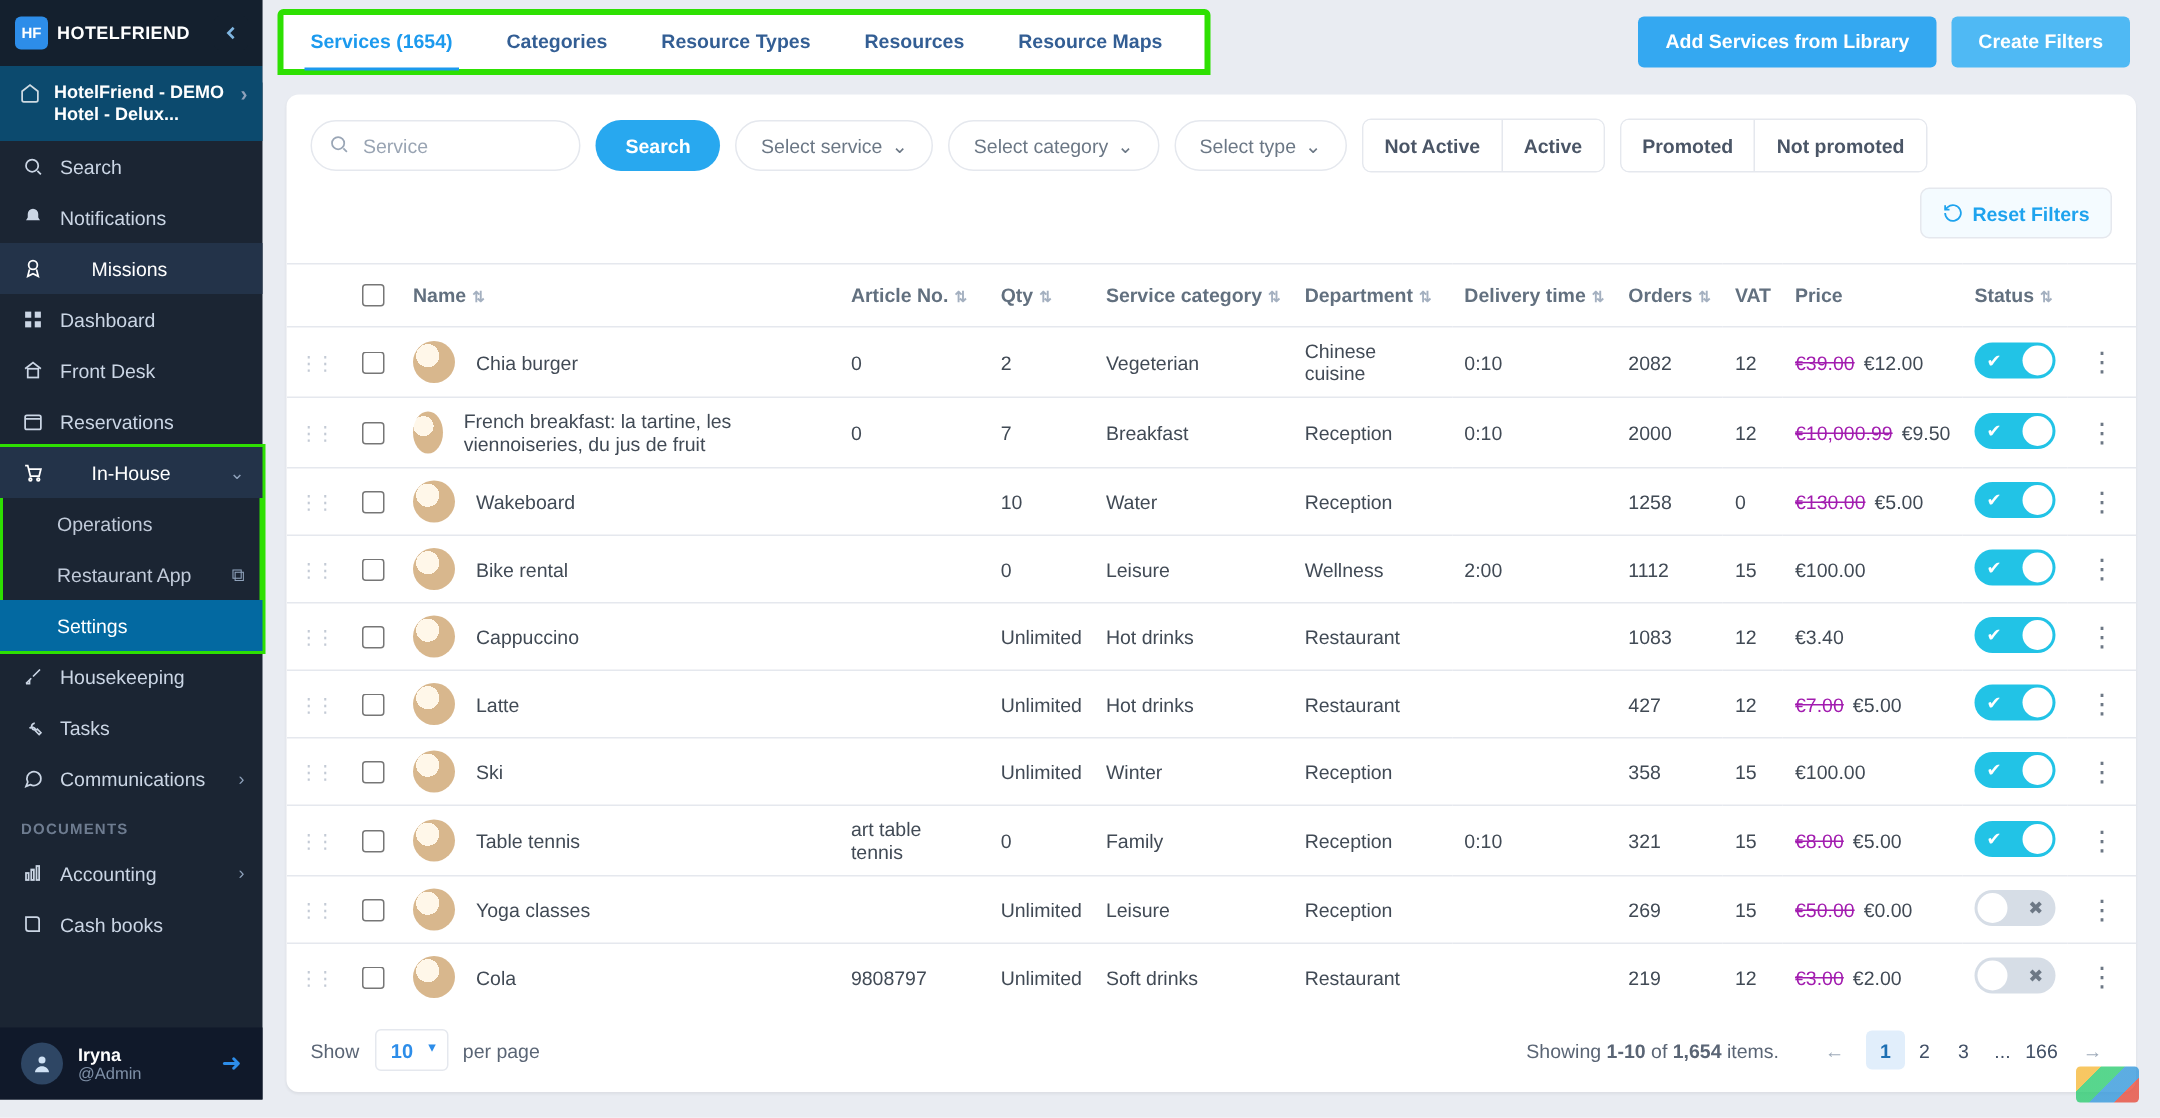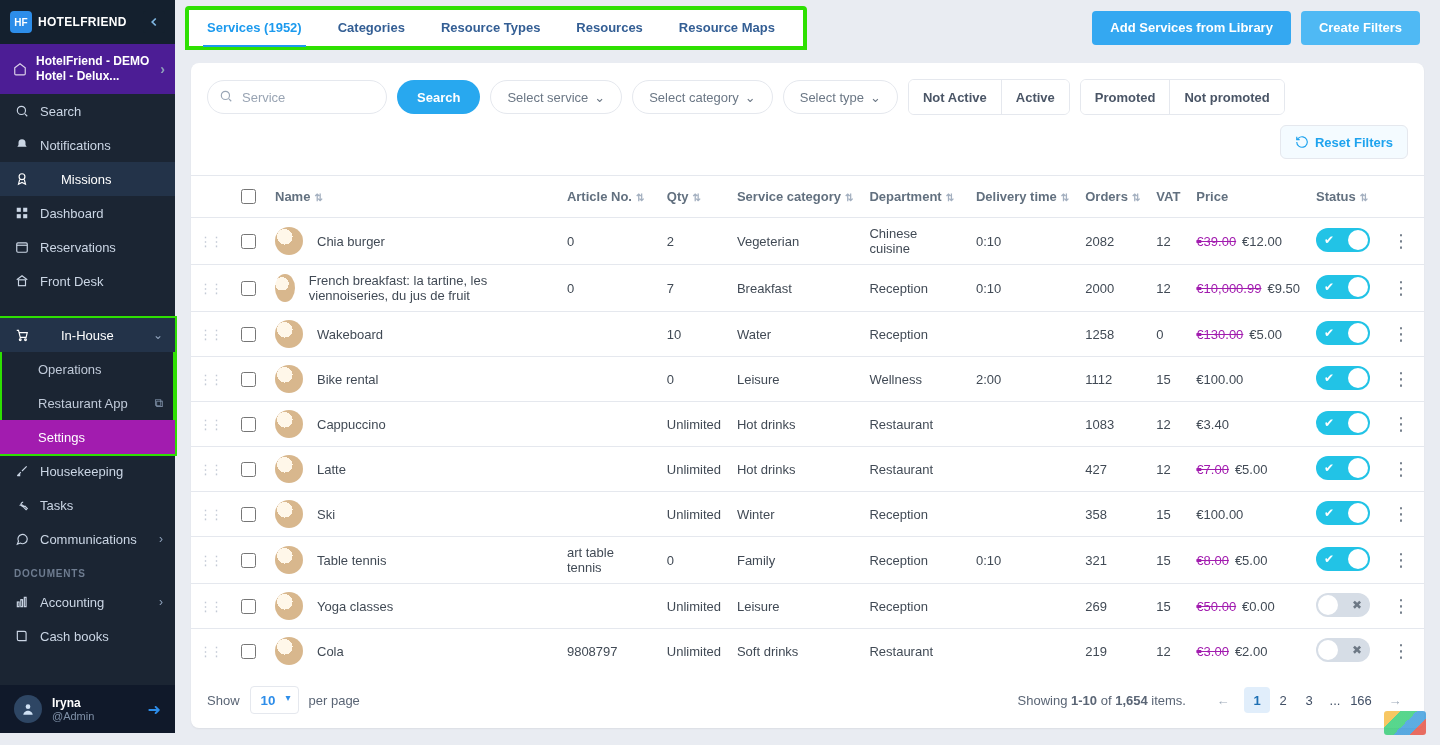--- a/index.html
+++ b/index.html
@@ -21,36 +21,36 @@
   * { box-sizing:border-box; }
   html,body { margin:0; padding:0; font-family:"Segoe UI",Arial,Helvetica,sans-serif; font-size:13px; color:var(--text); background:var(--body-bg); }
   body { width:1440px; height:745px; overflow:hidden; position:relative; }
 
   
   .sidebar { position:absolute; left:0; top:0; bottom:12px; width:175px; background:var(--sidebar-bg); color:var(--sidebar-text); display:flex; flex-direction:column; }
   .sb-header { display:flex; align-items:center; gap:6px; height:44px; padding:0 10px; background:#14202e; }
   .sb-logo { width:22px; height:22px; background:#2d8de9; border-radius:4px; display:flex; align-items:center; justify-content:center; color:#fff; font-weight:700; font-size:10px; }
   .sb-brand { font-weight:700; font-size:12px; color:#fff; letter-spacing:.3px; flex:1; }
   .sb-collapse { width:22px; height:22px; display:flex; align-items:center; justify-content:center; color:#7fb5e0; background:#14202e; border-radius:3px; }
-  .sb-hotel { display:flex; align-items:center; gap:8px; padding:10px 12px; background:#4c1d95; font-size:12px; color:#fff; font-weight:600; position:relative; }
+  .sb-hotel { display:flex; align-items:flex-start; gap:8px; padding:10px 12px; background:#0c4a6e; font-size:12px; color:#fff; font-weight:600; position:relative; }
   .sb-hotel .chev { position:absolute; right:10px; color:#8fa2bb; font-size:14px; }
   .sb-hotel .ic { opacity:.8; }
   .sb-item { display:flex; align-items:center; gap:10px; height:34px; padding:0 14px; color:var(--sidebar-text); font-size:13px; cursor:pointer; position:relative; }
   .sb-item.active { background:#233349; color:#fff;gap:31px; }
   .sb-item.sub { padding-left:38px; font-size:13px; color:#c0cad9; }
-  .sb-item.sub.active { background:#a21caf; color:#fff; }
+  .sb-item.sub.active { background:#0369a1; color:#fff; }
   .sb-section { font-size:10px; letter-spacing:.8px; color:#6e7c90; padding:12px 14px 6px; font-weight:600; }
   .sb-ic { width:16px; height:16px; display:flex; align-items:center; justify-content:center; flex-shrink:0; }
   .sb-caret { position:absolute; right:12px; font-size:12px; color:#8fa2bb; }
   .sb-user { margin-top:auto; background:#10192a; padding:10px 14px; display:flex; align-items:center; gap:10px; }
   .sb-avatar { width:28px; height:28px; border-radius:50%; background:#2e4664; display:flex; align-items:center; justify-content:center; color:#cfe1f4; }
   .sb-uname { font-size:12px; color:#fff; font-weight:600; }
   .sb-urole { font-size:11px; color:#7f90a7; }
   .sb-arrow { margin-left:auto; color:#2d8de9; font-size:16px; }
-  .hl-box { outline:4px solid var(--hl-green); outline-offset:-2px;margin-top:20px; }
+  .hl-box { outline:4px solid var(--hl-green); outline-offset:-2px; }
 
   
   .main { position:absolute; left:175px; right:0; top:0; bottom:0; overflow:hidden; }
   .topbar { height:55px; display:flex; align-items:center; padding:0 20px 0 0; background:var(--body-bg); }
   .tabs { display:flex; gap:0; height:44px; align-items:stretch; border:4px solid var(--hl-green); padding:0 10px 0 0; margin-left:10px; background:#fff; border-radius:4px 4px 0 0; }
   .tab { padding:0 18px; display:flex; align-items:center; font-size:13px; font-weight:600; color:#335e94; cursor:pointer; position:relative; }
   .tab.active { color:#1c9aee; }
   .tab.active::after { content:""; position:absolute; left:14px; right:14px; bottom:-1px; height:2px; background:#1c9aee; }
   .top-actions { margin-left:auto; display:flex; gap:10px; }
   .btn { border:none; border-radius:4px; height:34px; padding:0 18px; font-size:13px; font-weight:600; cursor:pointer; display:inline-flex; align-items:center; }
@@ -172,34 +172,34 @@
           <rect x="14" y="14" width="7" height="7"></rect>
         </svg>
       </span>
     <span>Dashboard</span>
   </div>
 
 
   <div class="sb-item">
     <span class="sb-ic">
         <svg width="14" height="14" viewBox="0 0 24 24" fill="none" stroke="currentColor" stroke-width="2">
+          <path d="M3 10l9-7 9 7"></path>
+          <rect x="6" y="10" width="12" height="10"></rect>
+        </svg>
+      </span>
+    <span>Front Desk</span>
+  </div>
+  <div class="sb-item">
+    <span class="sb-ic">
+        <svg width="14" height="14" viewBox="0 0 24 24" fill="none" stroke="currentColor" stroke-width="2">
           <rect x="3" y="5" width="18" height="16" rx="2"></rect>
           <line x1="3" y1="9" x2="21" y2="9"></line>
         </svg>
       </span>
     <span>Reservations</span>
-  </div>
-  <div class="sb-item">
-    <span class="sb-ic">
-        <svg width="14" height="14" viewBox="0 0 24 24" fill="none" stroke="currentColor" stroke-width="2">
-          <path d="M3 10l9-7 9 7"></path>
-          <rect x="6" y="10" width="12" height="10"></rect>
-        </svg>
-      </span>
-    <span>Front Desk</span>
   </div>
 
   <div class="hl-box">
     <div class="sb-item active">
       <span class="sb-ic">
           <svg width="14" height="14" viewBox="0 0 24 24" fill="none" stroke="currentColor" stroke-width="2">
             <circle cx="9" cy="20" r="1.5"></circle>
             <circle cx="18" cy="20" r="1.5"></circle>
             <path d="M3 4h3l3 12h10l2-8H7"></path>
           </svg>
@@ -279,21 +279,21 @@
       <div class="sb-urole">@Admin</div>
     </div>
     <span class="sb-arrow">➜</span>
   </div>
 </div>
 
 <div class="main">
   <div class="topbar">
     <div class="tabs">
       <div class="tab active">
-          <span>Services (1952)</span>
+          <span>Services (1654)</span>
         </div>
       <div class="tab">
           <span>Categories</span>
         </div>
       <div class="tab">
           <span>Resource Types</span>
         </div>
       <div class="tab">
           <span>Resources</span>
         </div>

